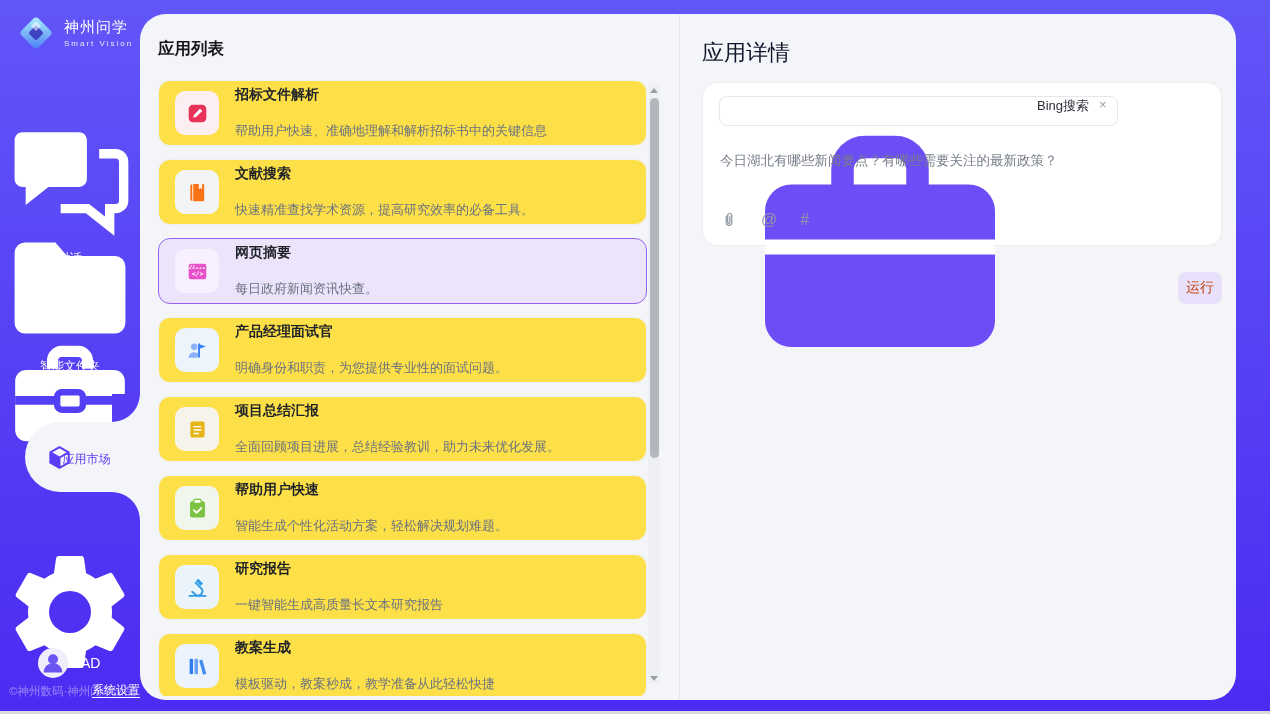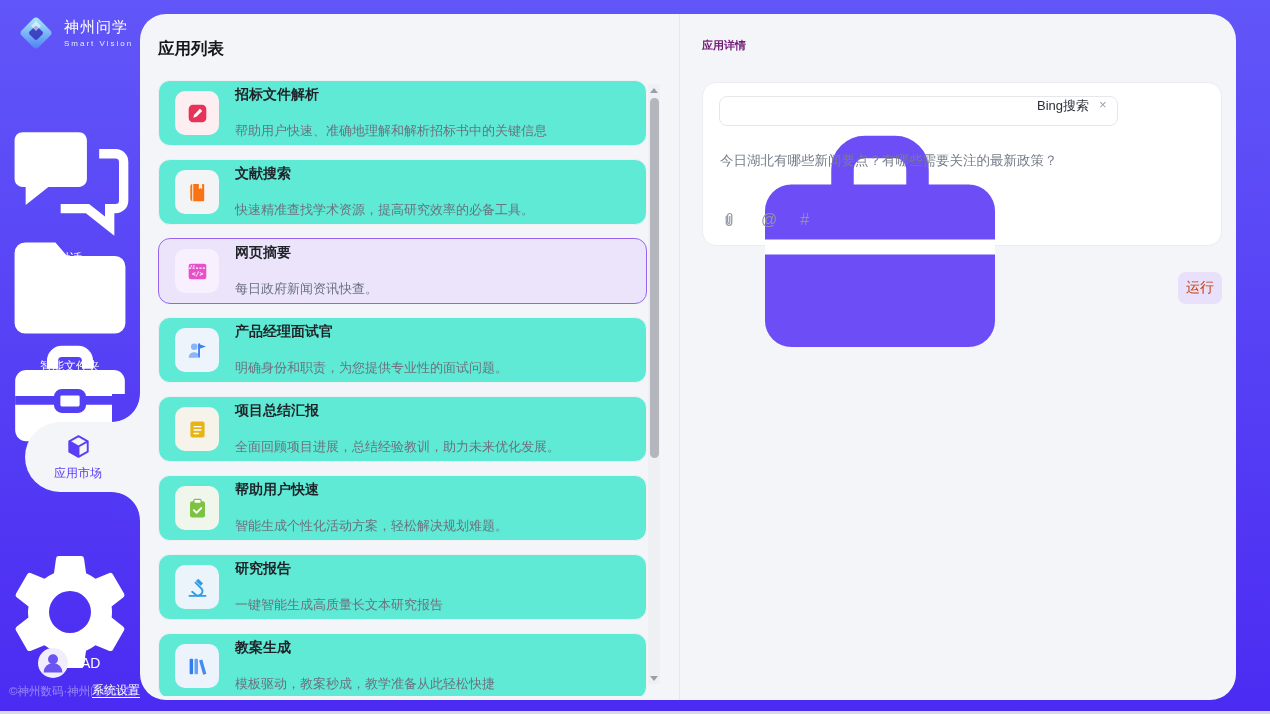--- a/index.html
+++ b/index.html
@@ -20,21 +20,21 @@
   .nav { position:absolute; width:140px; text-align:center; color:#fff; cursor:pointer; }
   .nav .nicon { width:27px; height:27px; margin:0 auto 7px; color:#fff; }
   .nav .nlabel { font-size:12px; color:#fff; }
   .nav .nlabel.u { text-decoration:underline; text-underline-offset:3px; }
   .nav1{ top:110px; } .nav2{ top:218px; } .nav3{ top:328px; } .nav5{ top:542px;text-align:right; }
 
   
   .active-bubble {
     position:absolute; left:25px; top:422px; width:116px; height:70px;
     background:#f4f5f8; border-radius:36px 0 0 36px; z-index:3;
-    display:flex; flex-direction:column; align-items:center; justify-content:center; cursor:pointer;
+    display:flex; flex-direction:row; align-items:center; justify-content:center; cursor:pointer;
   }
   .active-bubble .nicon { width:27px; height:27px; color:#5b3df5; margin-left:-10px; }
   .active-bubble .nlabel { font-size:12px; color:#5b3df5; margin:5px 0 0 -10px; }
   .fillet-top { position:absolute; left:112px; top:394px; width:28px; height:28px; z-index:3;
     background:radial-gradient(circle at 0 0, #543df5 27.4px, #f4f5f8 28.2px); }
   .fillet-bottom { position:absolute; left:112px; top:492px; width:28px; height:28px; z-index:3;
     background:radial-gradient(circle at 0 100%, #5138f4 27.4px, #f4f5f8 28.2px); }
 
   .user { position:absolute; left:38px; top:648px; display:flex; align-items:center; gap:13px; cursor:pointer; }
   .user .avatar { width:30px; height:30px; border-radius:50%; background:#f1edfd; display:flex; align-items:center; justify-content:center; }
@@ -47,21 +47,21 @@
     position:absolute; left:140px; top:14px; right:34px; bottom:14px;
     background:#f4f5f8; border-radius:26px; display:flex; z-index:1;
   }
   .bottom-strip { position:absolute; left:0; right:0; bottom:0; height:3px; background:#d9dbe1; z-index:4; }
 
   .list-col { width:540px; position:relative; border-right:1px solid rgba(31,35,41,.06); }
   .col-title { position:absolute; left:18px; top:24px; font-size:16.5px; font-weight:bold; color:#15171a; }
 
   .cards { position:absolute; left:18px; top:66px; width:489px; bottom:4px; overflow:hidden; }
   .card {
-    width:489px; height:66px; background:#5eead4; border:1px solid #eef0f3; border-radius:12px;
+    width:489px; height:66px; background:#fde047; border:1px solid #eef0f3; border-radius:12px;
     margin-bottom:13px; display:flex; align-items:center; padding:0 16px; gap:16px; cursor:pointer;
   }
   .card.selected { background:#ece4fa; border:1px solid #9565f2; }
   .tile { width:44px; height:44px; border-radius:10px; flex:0 0 44px;
     display:flex; align-items:center; justify-content:center; }
   .tile svg { width:23px; height:23px; }
   .card-title { font-size:14px; font-weight:bold; color:#1f2329; }
   .card-desc { font-size:13px; color:#6b7280; margin-top:18px; }
 
   
@@ -69,21 +69,21 @@
     background:#eef0f3; border-radius:2px; }
   .sb-arrow { position:absolute; left:0; width:12px; height:12px; display:flex; align-items:center; justify-content:center; }
   .sb-arrow.up { top:0; } .sb-arrow.down { bottom:0; }
   .sb-arrow i { width:0; height:0; border-left:4px solid transparent; border-right:4px solid transparent; display:block; }
   .sb-arrow.up i { border-bottom:5px solid #9aa0a8; }
   .sb-arrow.down i { border-top:5px solid #9aa0a8; }
   .sb-thumb { position:absolute; left:1.5px; top:14px; width:9px; height:360px; background:#b3b6bc; border-radius:5px; }
 
   
   .detail-col { flex:1; position:relative; }
-  .detail-title { position:absolute; left:22px; top:24px; font-size:11px; font-weight:bold; color:#701a75; }
+  .detail-title { position:absolute; left:22px; top:24px; font-size:22px; font-weight:normal; color:#0f172a; }
   .detail-card {
     position:absolute; left:22px; right:14px; top:68px; height:164px;
     background:#fff; border:1px solid #ebedf1; border-radius:14px;
   }
   .tool-tag {
     position:absolute; left:16px; top:13px; height:30px;
     display:inline-flex; align-items:flex-start; gap:7px; padding:0 10px;
     border:1px solid #e5e7eb; border-radius:8px; background:#fff; cursor:pointer;
   }
   .tool-tag svg { width:15px; height:15px; color:#6d4df6; }

